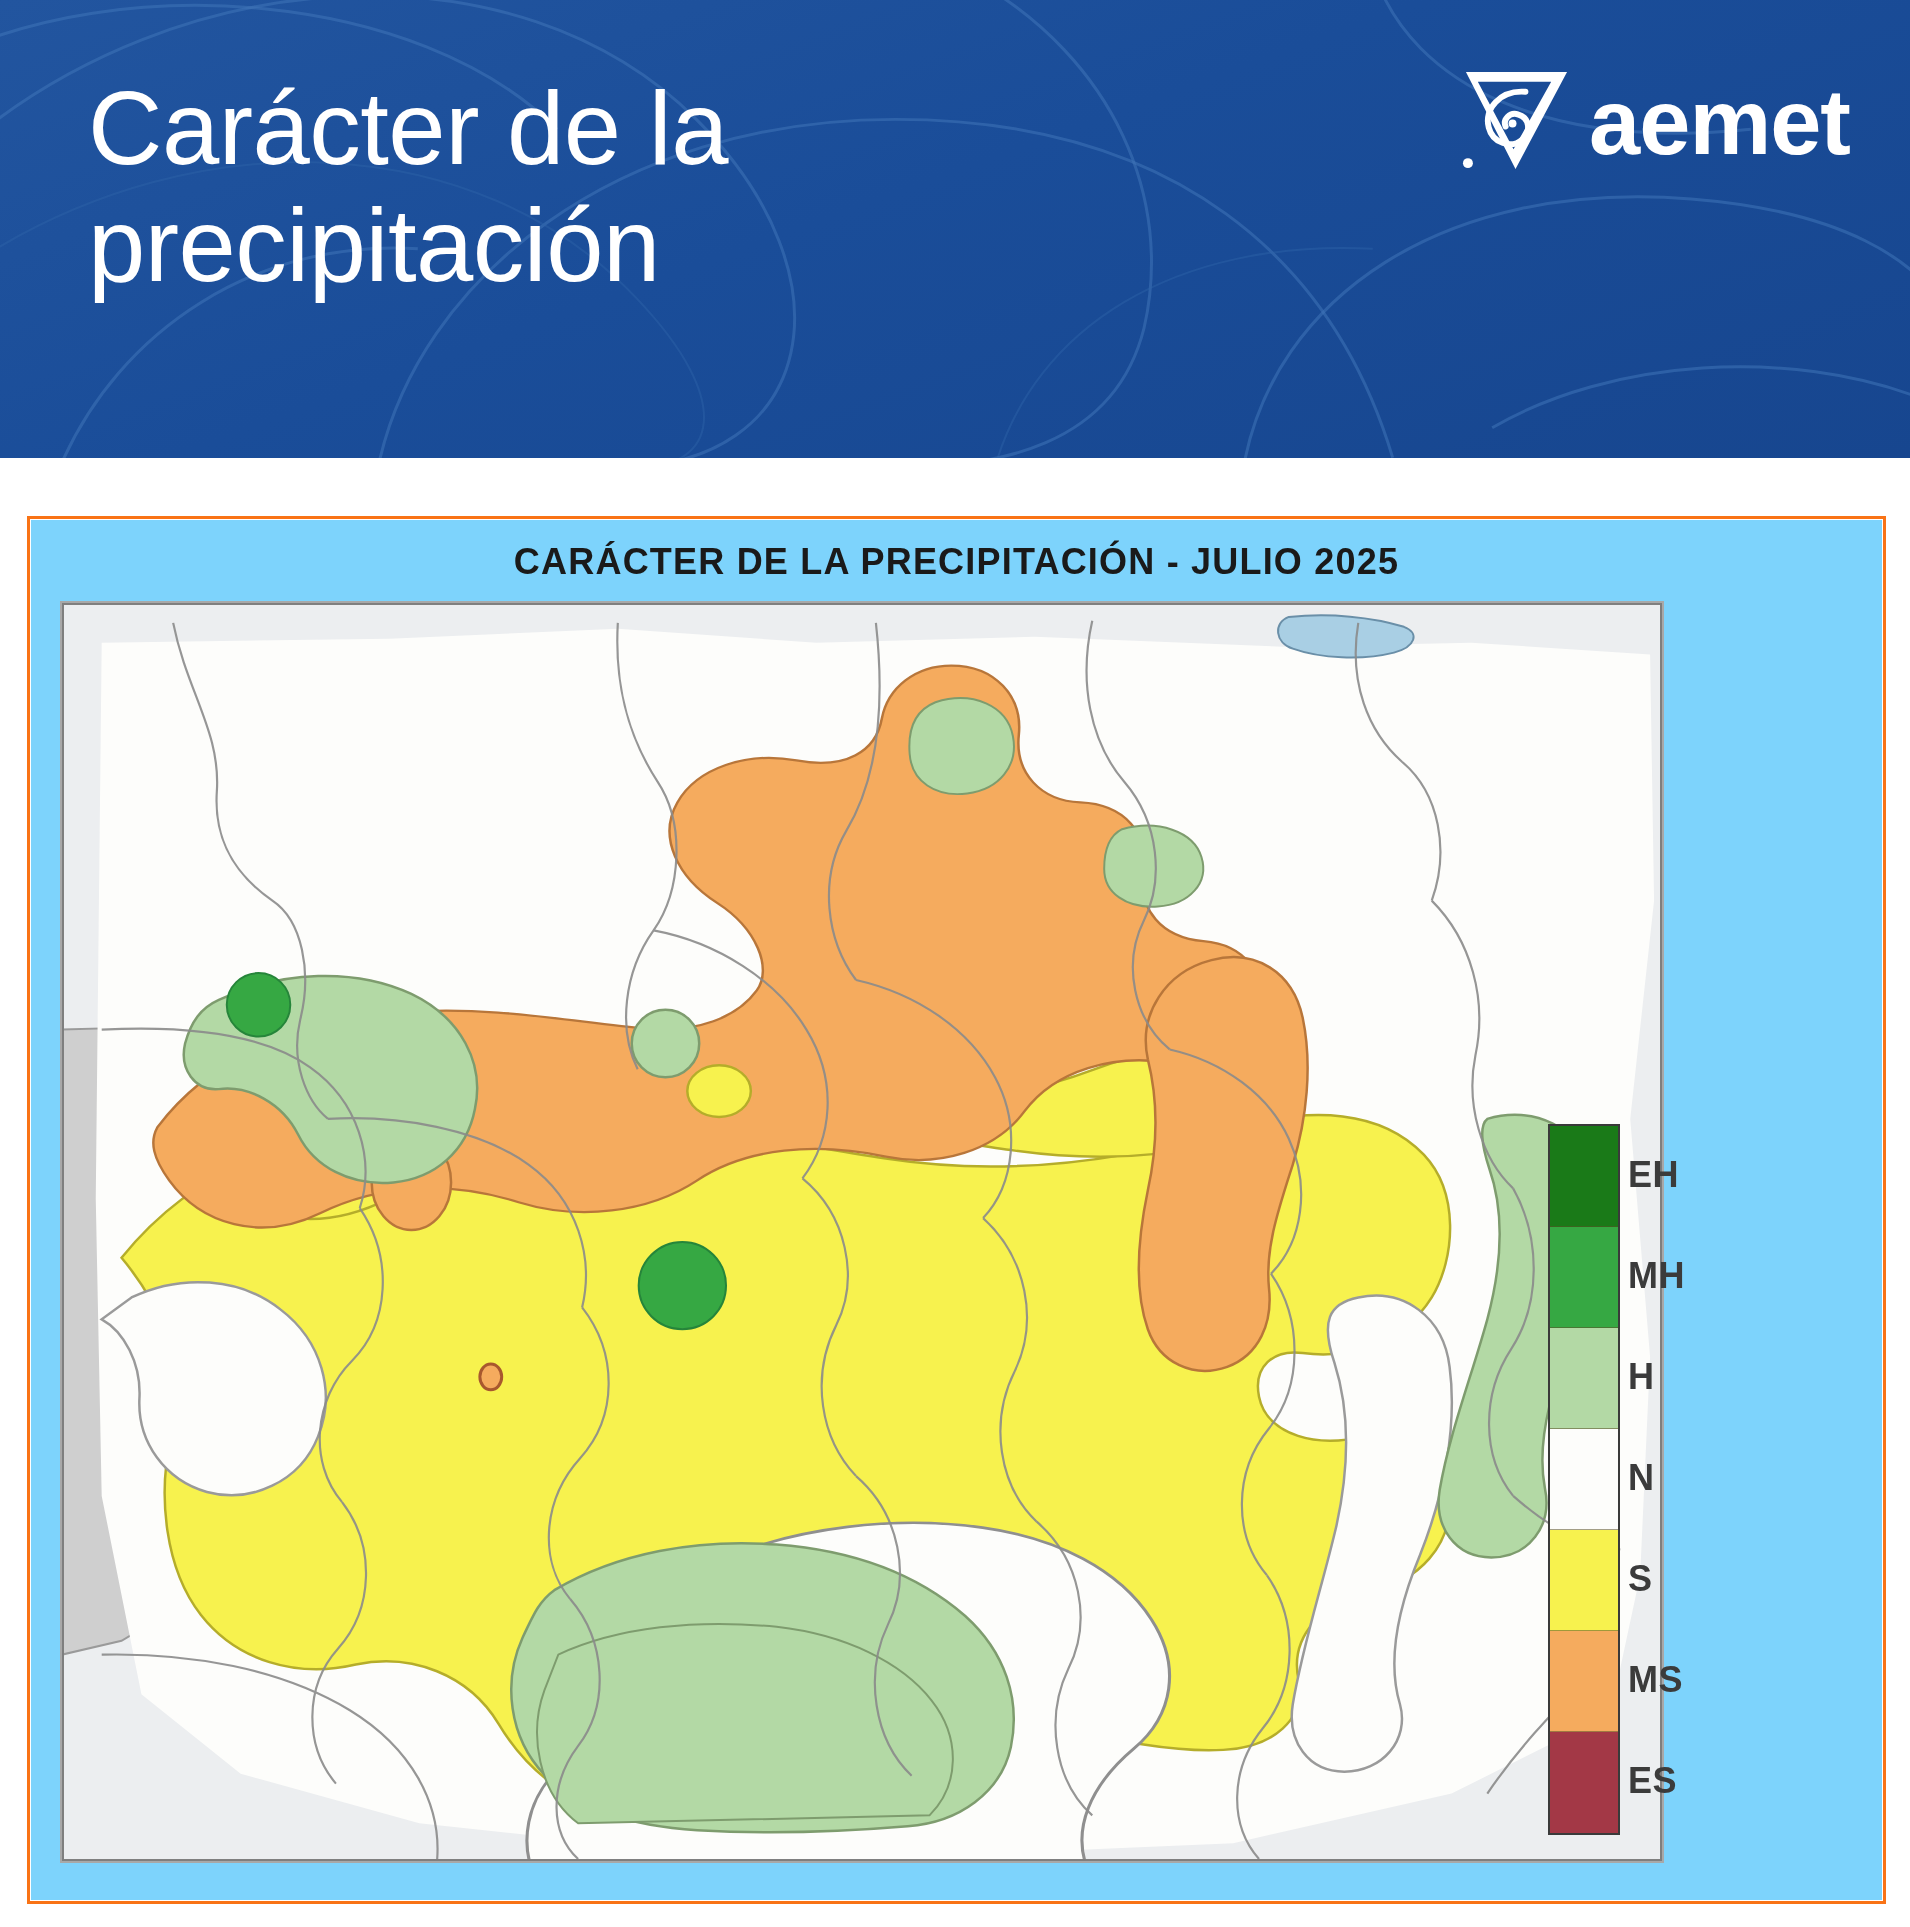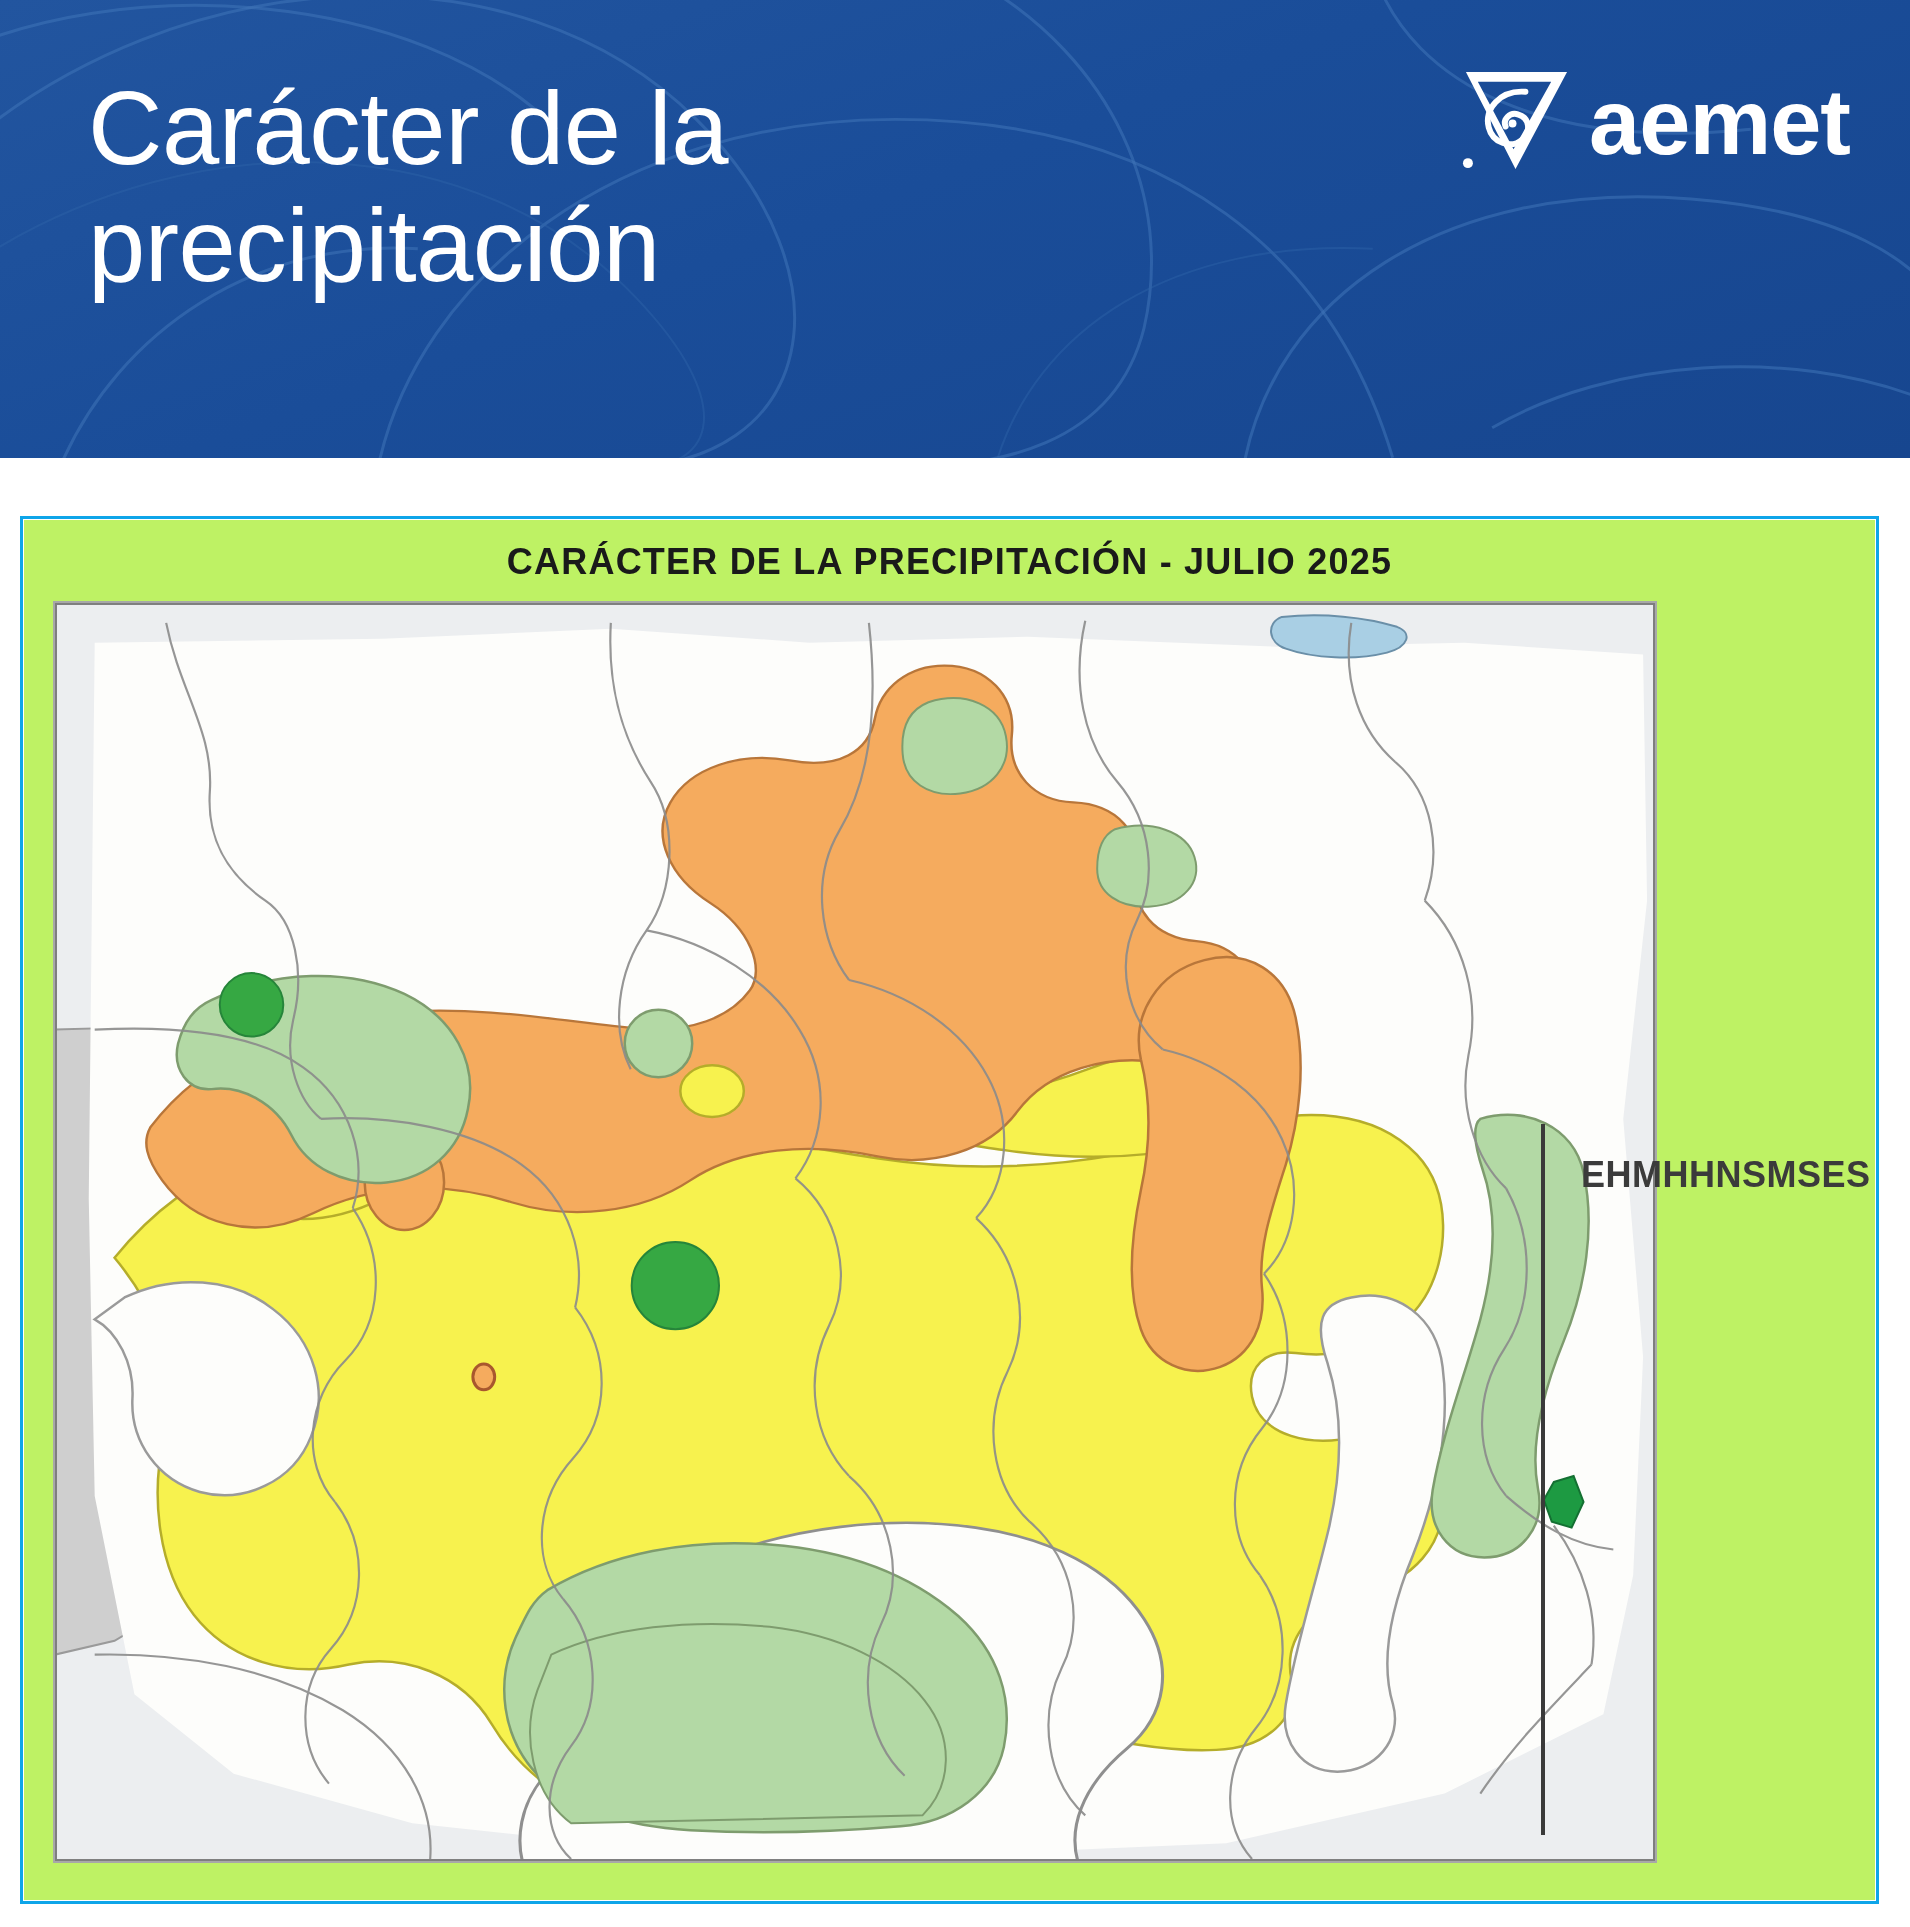--- a/index.html
+++ b/index.html
@@ -59,24 +59,24 @@
 
   
   .panel-wrap{
     position:relative;
     width:1910px;
     height:1470px;
     background:#ffffff;
   }
   .panel{
     position:absolute;
-    left:20px; top:58px;
+    left:27px; top:58px;
     width:1859px; height:1388px;
-    background:#bef264;
-    border:3px solid #0ea5e9;
+    background:#7dd3fc;
+    border:3px solid #f97316;
     box-shadow:0 0 0 1px #ffffff inset;
   }
   .panel-title{
     position:absolute;
     left:0; right:0; top:22px;
     text-align:center;
     font-size:36px;
     font-weight:700;
     letter-spacing:1.2px;
     color:#1a1a1a;
@@ -103,23 +103,23 @@
     border:2px solid #3a3a3a;
     display:flex;
     flex-direction:column;
   }
   .legend-swatch{
     height:101px;
     border-bottom:1px solid rgba(90,80,40,.55);
   }
   .legend-swatch:last-child{ border-bottom:none; }
   .legend-labels{
-    margin-left:36px;
+    margin-left:8px;
     display:flex;
-    flex-direction:row;
+    flex-direction:column;
   }
   .legend-label{
     height:101px;
     display:flex;
     align-items:center;
     font-size:36px;
     font-weight:700;
     color:#3b3b3b;
     letter-spacing:0.5px;
   }

